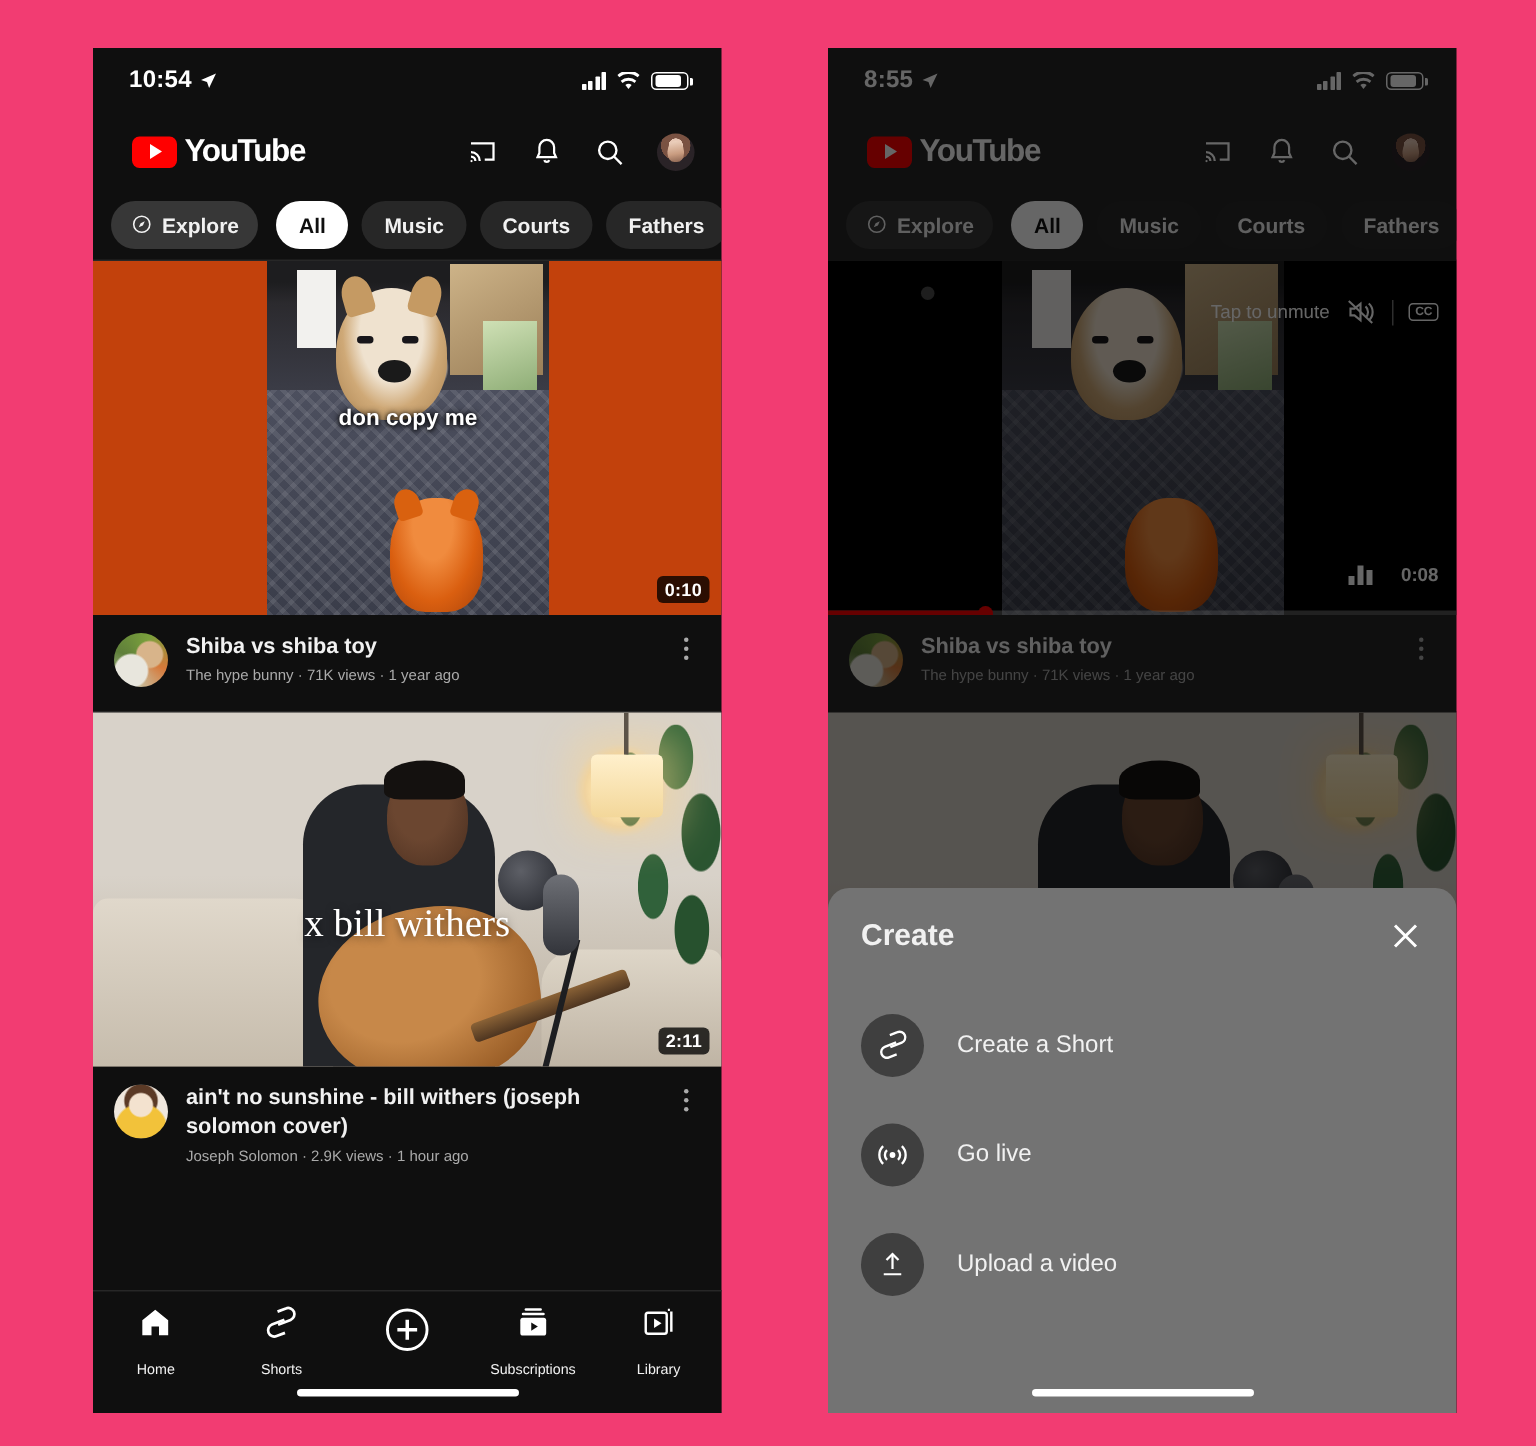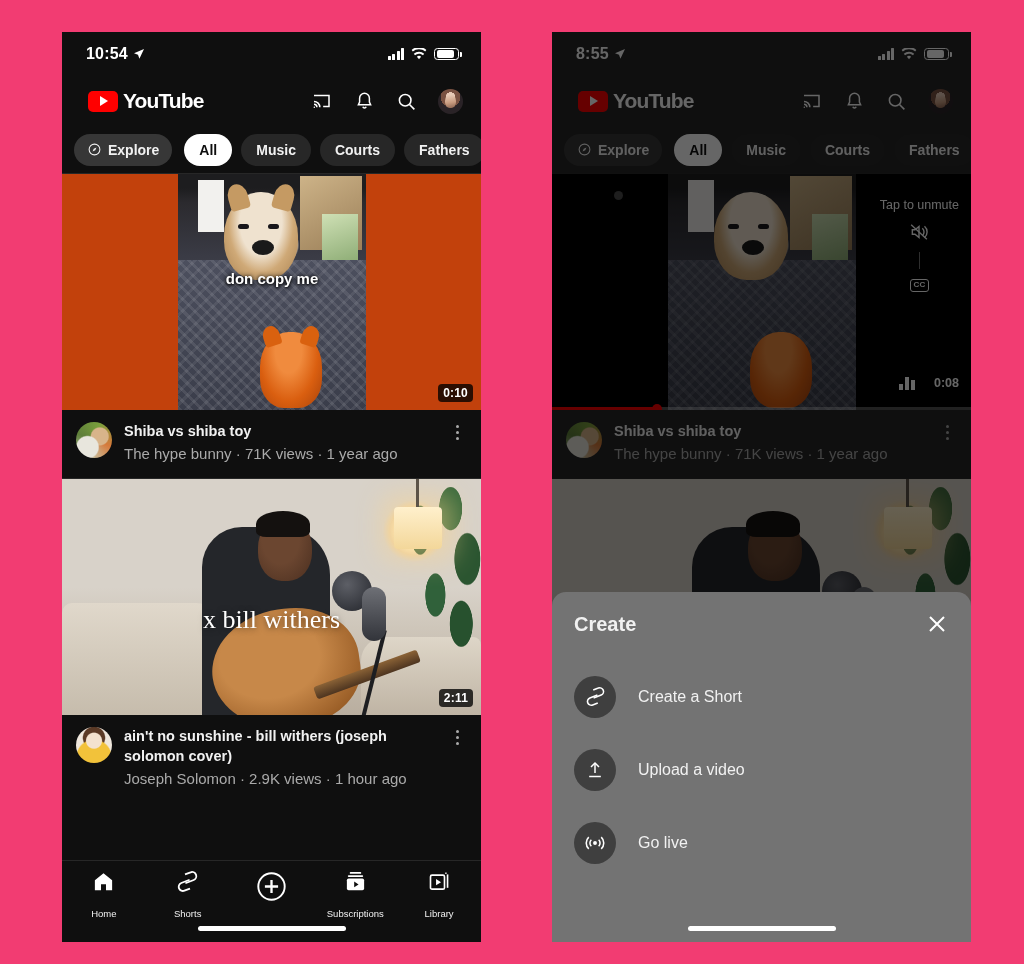--- a/index.html
+++ b/index.html
@@ -187,21 +187,21 @@
       radial-gradient(circle at 32% 70%, #e8e6dd 0 30%, transparent 34%),
       radial-gradient(circle at 66% 40%, #d8b48a 0 26%, transparent 30%),
       conic-gradient(from 20deg, #7aa03c, #d6793a, #c5cbb0, #5f7f3a, #7aa03c); }
   .ch-joseph{ background:
       radial-gradient(circle at 50% 38%, #f3e2cf 0 26%, transparent 30%),
       radial-gradient(circle at 50% 84%, #f2c23a 0 48%, transparent 52%),
       radial-gradient(circle at 50% 30%, #5b3a26 0 34%, transparent 38%),
       #efe7dd; }
   .meta .txt { flex: 1 1 auto; min-width: 0; }
   .v-title { font-size: 14.5px; font-weight: bold; color: #f1f1f1; line-height: 1.33; }
-  .v-sub { font-size: 15px; color: #aaa; margin-top: 4px; }
+  .v-sub { font-size: 10px; color: #aaa; margin-top: 4px; }
   .kebab { width: 20px; flex: 0 0 auto; display:flex; flex-direction:column; align-items:center; gap:3px; padding-top:3px;}
   .kebab i { width: 3px; height: 3px; border-radius: 50%; background: #aaa; display:block; }
 
   .divider { height: 1px; background: #272727; }
 
   
   .bottomnav {
     position: absolute; left: 0; right: 0; bottom: 0; height: 82px;
     background: #0f0f0f; border-top: 1px solid #272727;
     display: flex; align-items: flex-start; padding-top: 9px;
@@ -211,21 +211,21 @@
   .home-bar {
     position: absolute; left: 50%; transform: translateX(-50%); bottom: 11px;
     width: 148px; height: 5px; border-radius: 3px; background: #fff;
   }
 
   
   .player { position: relative; width: 419px; height: 236px; background:#000; overflow:hidden; }
   .player .pdot { position:absolute; left:62px; top:17px; width:9px; height:9px; border-radius:50%; background:#4a4a4a; }
   .ctrl-row {
     position:absolute; right:12px; top:24px; display:flex; align-items:center; gap:10px;
-    font-size: 12.5px; color:#fff;flex-direction:column;
+    font-size: 12.5px; color:#fff;
   }
   .ctrl-row .vsep { width:1px; height:17px; background:rgba(255,255,255,.45); }
   .cc-box { border:1.5px solid #fff; border-radius:3px; padding:1px 3px; font-size:8px; font-weight:bold; letter-spacing:0; line-height:1.1;}
   .eq { display:flex; align-items:flex-end; gap:2px; height:13px; }
   .eq i{display:block;width:4px;background:#fff;}
   .eq i:nth-child(1){height:6px;} .eq i:nth-child(2){height:13px;} .eq i:nth-child(3){height:10px;}
   .p-dur{ position:absolute; right:12px; bottom:20px; font-size:12.5px; font-weight:bold; color:#fff; }
   .p-eqwrap{ position:absolute; right:56px; bottom:20px; }
   .progress { position:absolute; left:0; right:0; bottom:0; height:3px; background: rgba(255,255,255,.32); }
   .progress .fill { position:absolute; left:0; top:0; bottom:0; width:25%; background:#ff0000; }
@@ -605,40 +605,40 @@
             <span class="si-icon">
               <svg width="21" height="21" viewBox="0 0 24 24" fill="none" stroke="#fff" stroke-width="1.8">
                   <path d="M9.4 4.6l5.8-2.2a4.3 4.3 0 0 1 3.3 8l-8.7 3.4"></path>
                   <path d="M14.6 19.4l-5.8 2.2a4.3 4.3 0 0 1-3.3-8l8.7-3.4"></path>
                 </svg>
             </span>
             <span class="si-label">Create a Short</span>
           </div>
           <div class="sheet-item">
             <span class="si-icon">
-              <svg width="20" height="20" viewBox="0 0 24 24" fill="none" stroke="#fff" stroke-width="1.8">
-                  <path d="M12 3.6v12"></path>
-                  <path d="M7.2 8.4L12 3.6l4.8 4.8"></path>
-                  <path d="M5 19.8h14"></path>
-                </svg>
-            </span>
-            <span class="si-label">Upload a video</span>
-          </div>
-          <div class="sheet-item">
-            <span class="si-icon">
               <svg width="22" height="22" viewBox="0 0 24 24" fill="none" stroke="#fff" stroke-width="1.7">
                   <circle cx="12" cy="12" r="2.1" fill="#fff" stroke="none"></circle>
                   <path d="M8 8.4a5 5 0 0 0 0 7.2"></path>
                   <path d="M16 8.4a5 5 0 0 1 0 7.2"></path>
                   <path d="M5.2 5.6a8.8 8.8 0 0 0 0 12.8"></path>
                   <path d="M18.8 5.6a8.8 8.8 0 0 1 0 12.8"></path>
                 </svg>
             </span>
             <span class="si-label">Go live</span>
           </div>
+          <div class="sheet-item">
+            <span class="si-icon">
+              <svg width="20" height="20" viewBox="0 0 24 24" fill="none" stroke="#fff" stroke-width="1.8">
+                  <path d="M12 3.6v12"></path>
+                  <path d="M7.2 8.4L12 3.6l4.8 4.8"></path>
+                  <path d="M5 19.8h14"></path>
+                </svg>
+            </span>
+            <span class="si-label">Upload a video</span>
+          </div>
         </div>
         <div class="home-bar"></div>
       </div>
 
     </div>
   </div>
 
 </div>
 
 </body></html>

